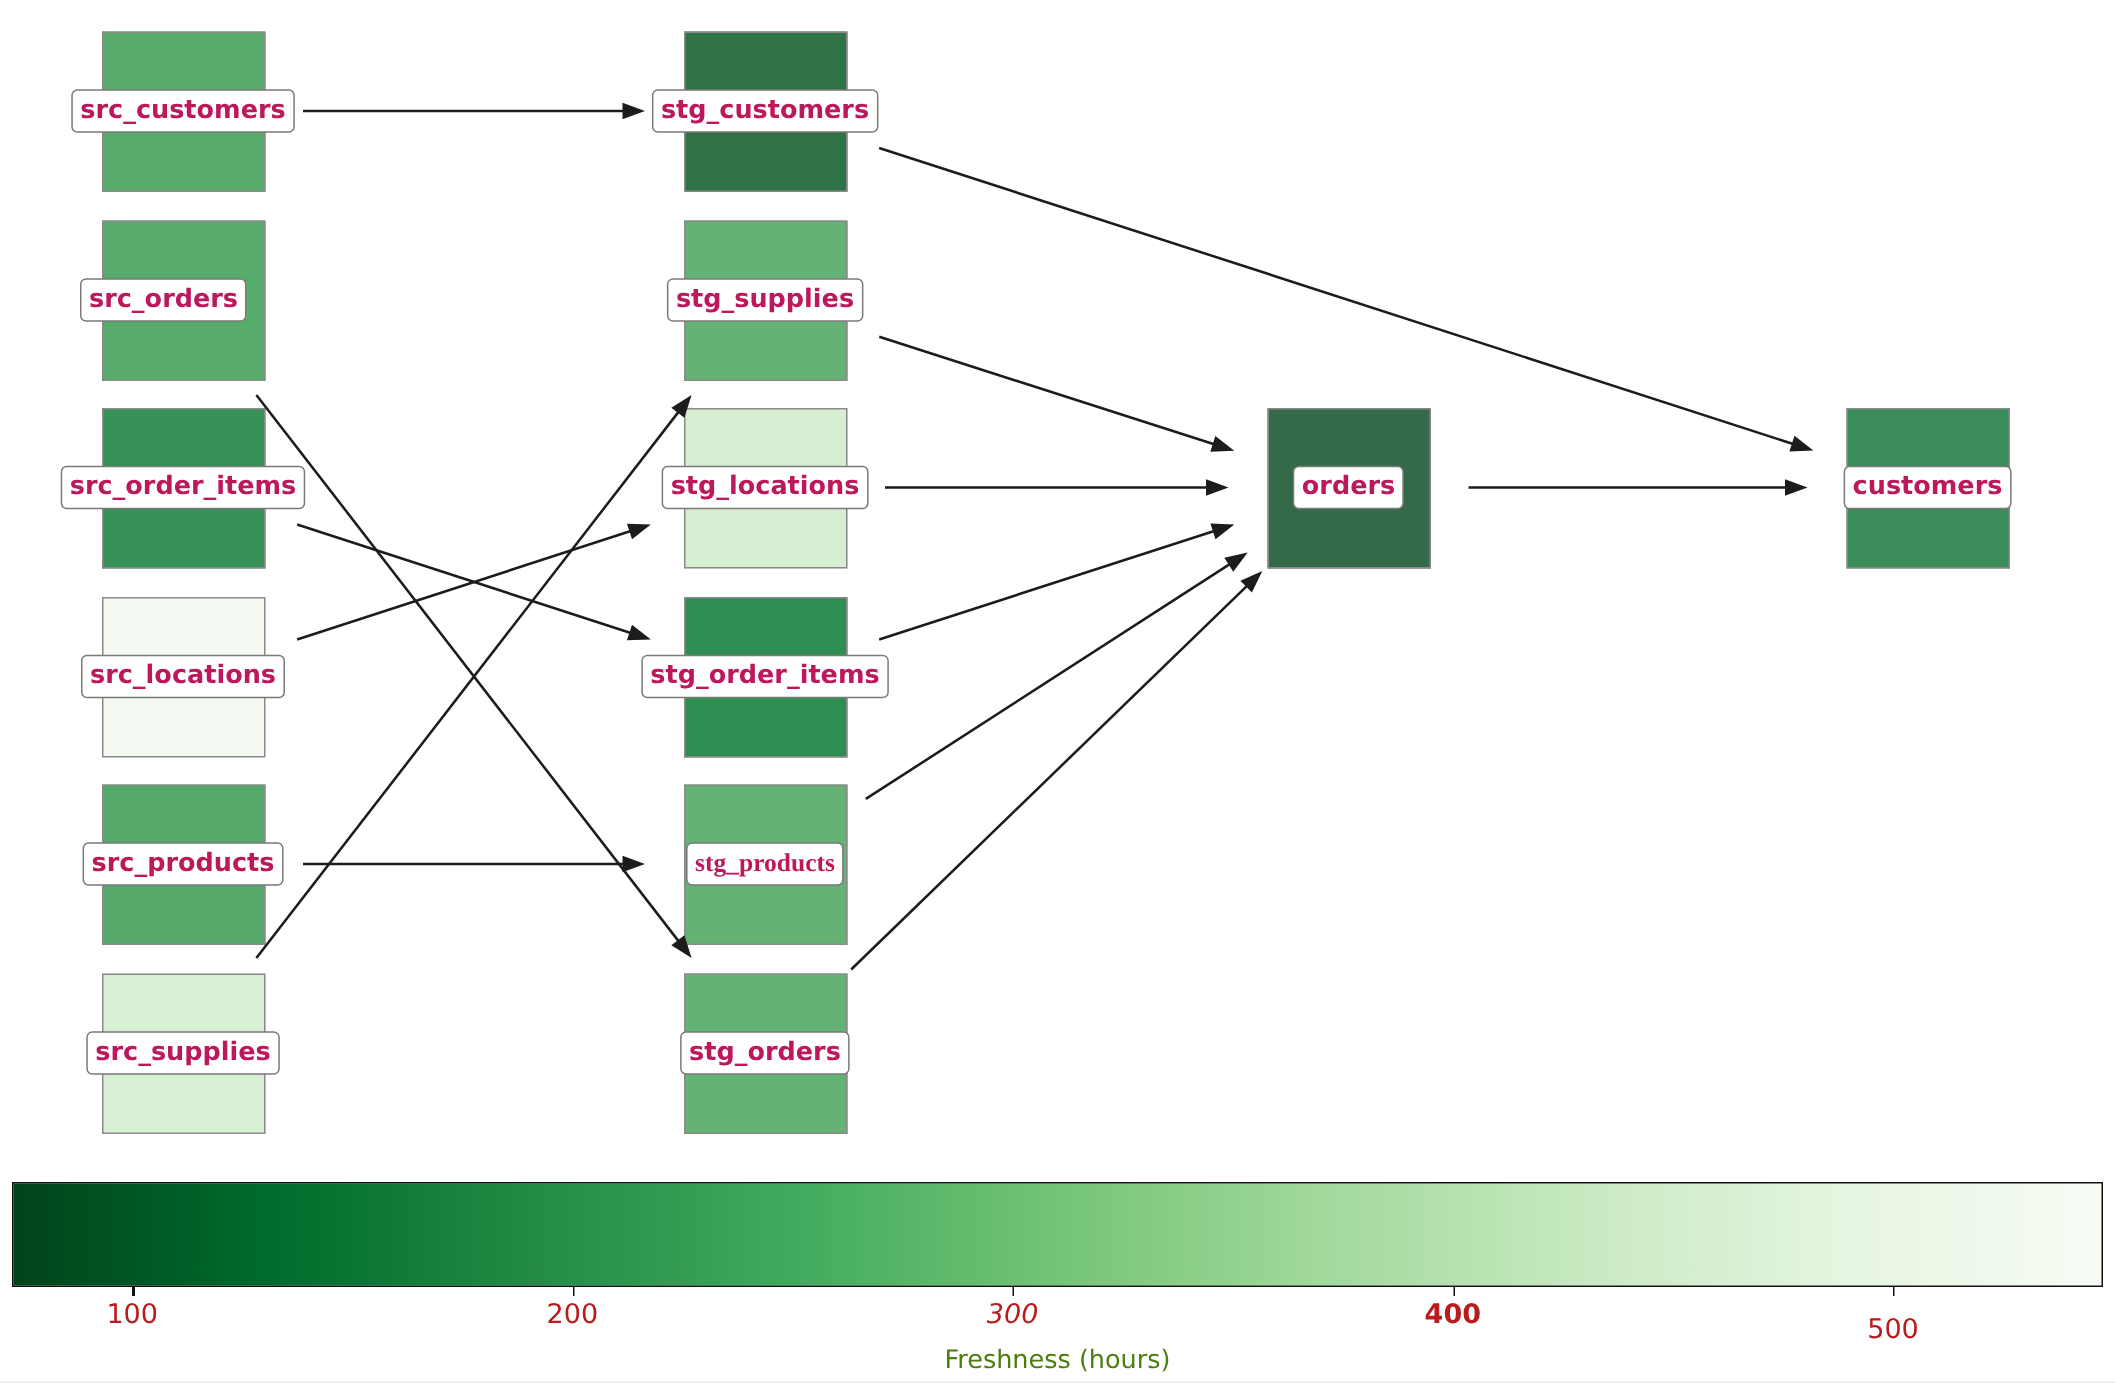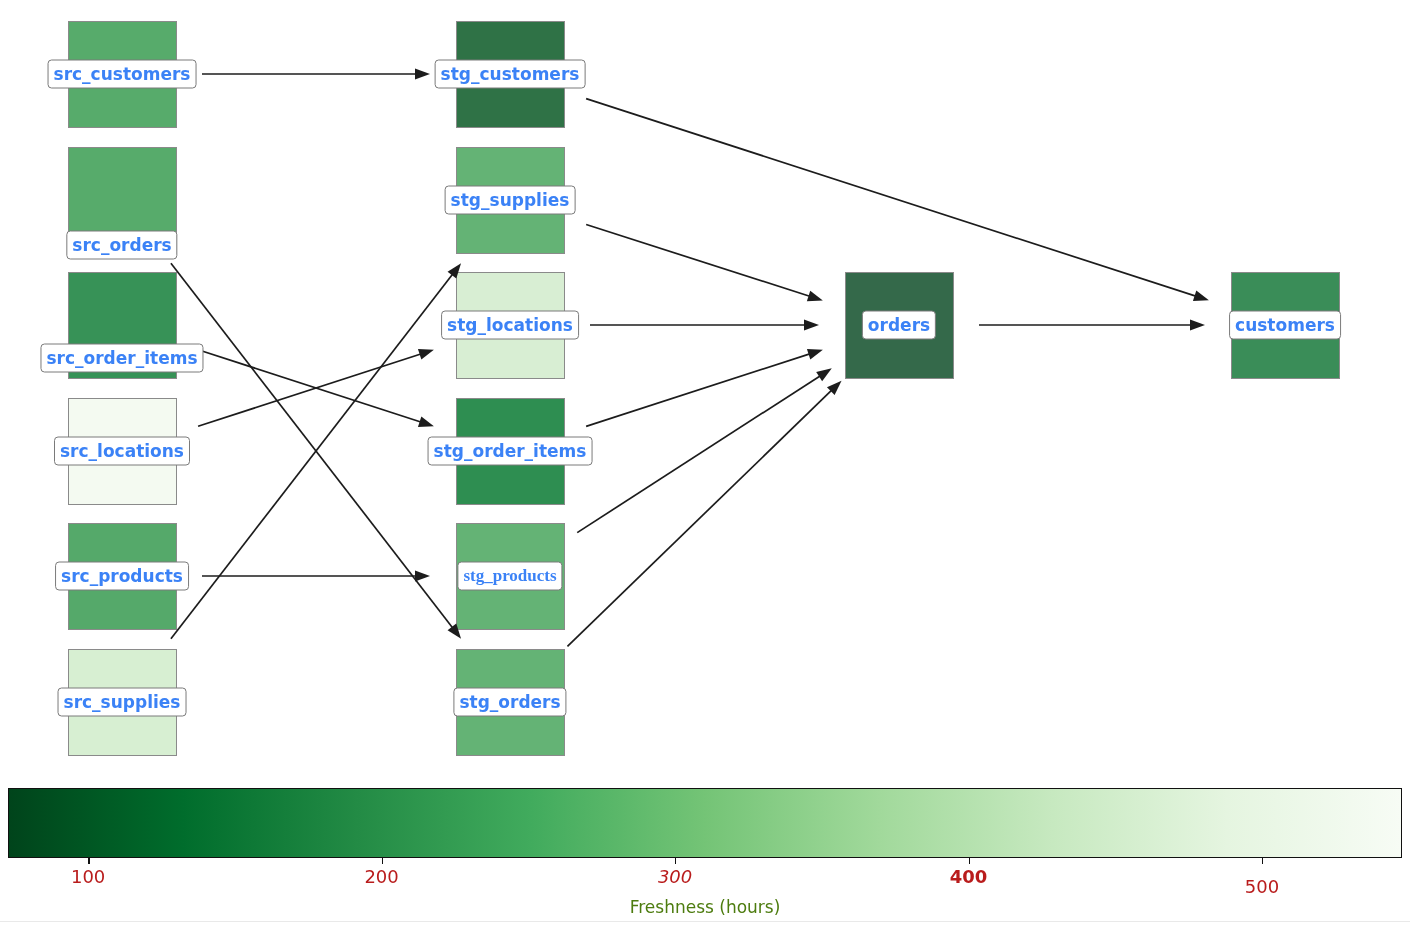--- a/index.html
+++ b/index.html
@@ -30,21 +30,21 @@
   }
   .node-label {
     position: absolute;
     transform: translate(-50%, -50%);
     background: #ffffff;
     border: 1.3px solid #7a7a7a;
     border-radius: 4px;
     padding: 1px 5px 2px 5px;
     font-size: 17px;
     font-weight: bold;
-    color: #3b82f6;
+    color: #be185d;
     white-space: nowrap;
     line-height: 24px;
   }
   #colorbar {
     position: absolute;
     left: 8px;
     top: 788px;
     width: 1394px;
     height: 70px;
     border: 1.5px solid #111111;
@@ -124,22 +124,22 @@
       <polygon points="822.8928694779293,349.65166695573504 810.3175846082478,359.5062197333277 806.9279804018341,349.04148928654297" fill="#1c1c1c"></polygon>
       <line x1="577.2211923581132" y1="532.6259144424514" x2="820.8553638836935" y2="375.42237446065025" stroke="#1c1c1c" stroke-width="1.7"></line>
       <polygon points="831.7788076418868,368.3740855575486 822.1568024568221,381.12818357420923 816.1928656926591,371.88526962496866" fill="#1c1c1c"></polygon>
       <line x1="567.4476848693474" y1="646.3244802165965" x2="832.2170663393837" y2="389.7227917482066" stroke="#1c1c1c" stroke-width="1.7"></line>
       <polygon points="841.5523151306526,380.6755197834035 834.608566202759,395.06420807755933 826.9531822325409,387.16515140802403" fill="#1c1c1c"></polygon>
       <line x1="979" y1="325" x2="1192" y2="325" stroke="#1c1c1c" stroke-width="1.7"></line>
       <polygon points="1205,325 1190,330.5 1190,319.5" fill="#1c1c1c"></polygon>
     </svg>
   <div id="labels-layer">
       <div class="node-label" style="left: 122px; top: 74px;">src_customers</div>
-      <div class="node-label" style="left: 122px; top: 200px; margin-top: 45px;">src_orders</div>
-      <div class="node-label" style="left: 122px; top: 325px; margin-top: 33px;">src_order_items</div>
+      <div class="node-label" style="left: 109px; top: 200px;">src_orders</div>
+      <div class="node-label" style="left: 122px; top: 325px;">src_order_items</div>
       <div class="node-label" style="left: 122px; top: 451px;">src_locations</div>
       <div class="node-label" style="left: 122px; top: 576px;">src_products</div>
       <div class="node-label" style="left: 122px; top: 702px;">src_supplies</div>
       <div class="node-label" style="left: 510px; top: 74px;">stg_customers</div>
       <div class="node-label" style="left: 510px; top: 200px;">stg_supplies</div>
       <div class="node-label" style="left: 510px; top: 325px;">stg_locations</div>
       <div class="node-label" style="left: 510px; top: 451px;">stg_order_items</div>
       <div class="node-label" style="left: 510px; top: 576px; font-family: Liberation Serif, serif;">stg_products</div>
       <div class="node-label" style="left: 510px; top: 702px;">stg_orders</div>
       <div class="node-label" style="left: 899px; top: 325px; text-align: center;">orders</div>

